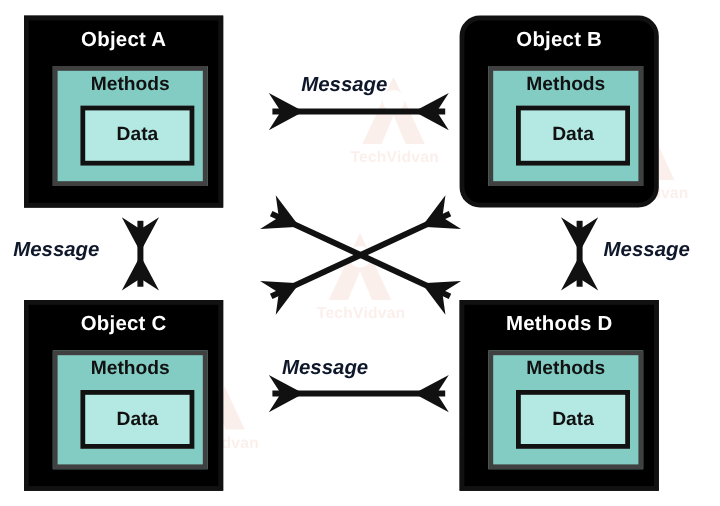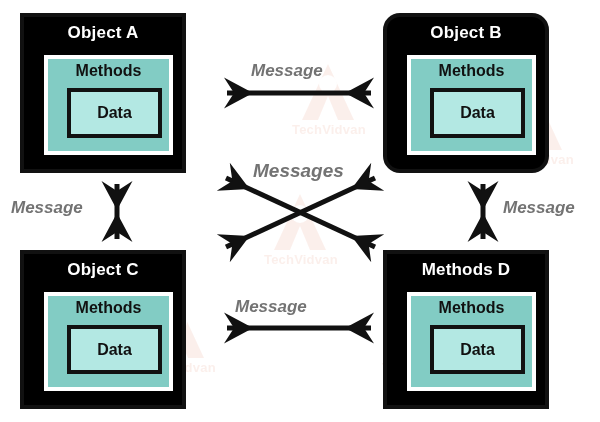--- a/index.html
+++ b/index.html
@@ -56,21 +56,21 @@
     letter-spacing: .2px;
     line-height: 1;
   }
   .methods-box {
     position: absolute;
     left: 20px;
     right: 9px;
     top: 38px;
     bottom: 14px;
     background: #82ccc4;
-    border: 4px solid #ffffff;
+    border: 4px solid #404040;
     box-sizing: border-box;
   }
   .methods-title {
     position: absolute;
     left: 0;
     right: 0;
     top: 4px;
     text-align: center;
     color: #111111;
     font-size: 16px;
@@ -99,21 +99,21 @@
     line-height: 1;
   }
 
   
   .arrow-label {
     position: absolute;
     font-family: "Liberation Sans", sans-serif;
     font-size: 17px;
     font-weight: 700;
     font-style: italic;
-    color: #737373;
+    color: #0f172a;
     white-space: nowrap;
     line-height: 1;
   }
 
   
   .arrow-layer {
     position: absolute;
     left: 0;
     top: 0;
     width: 600px;
@@ -250,15 +250,14 @@
   </svg>
 
   <div class="arrow-label" style="left:251px; top:62px;">Message</div>
 
   <div class="arrow-label" style="left:11px; top:199px;">Message</div>
 
   <div class="arrow-label" style="left:503px; top:199px;">Message</div>
 
   <div class="arrow-label" style="left:235px; top:298px;">Message</div>
 
-  <div class="arrow-label" style="left:253px; top:161px; font-size:19px;">Messages</div>
 
 </div>
 
 </body></html>

